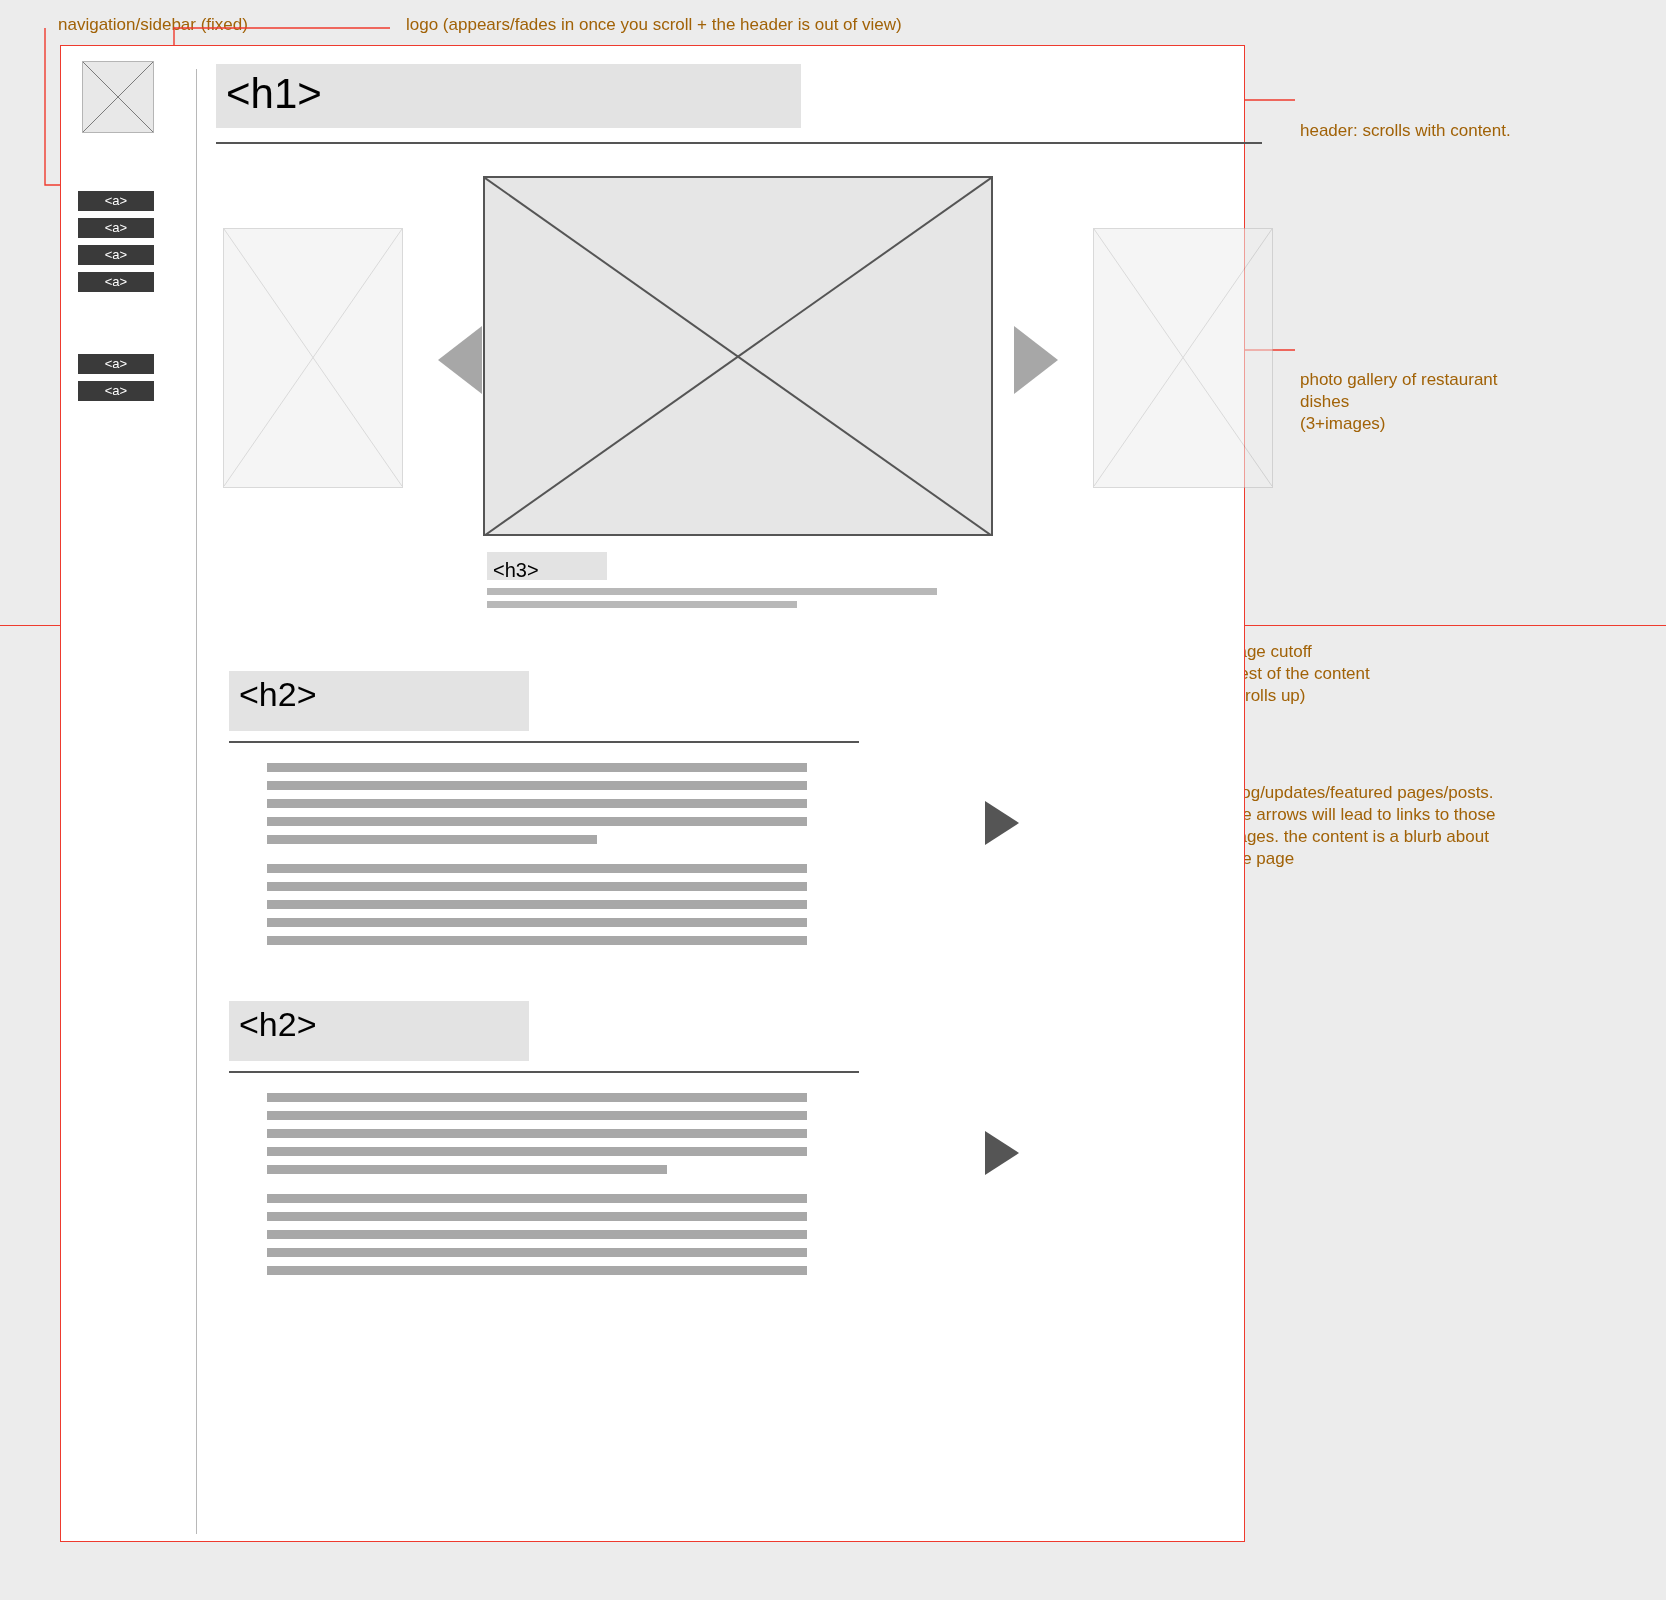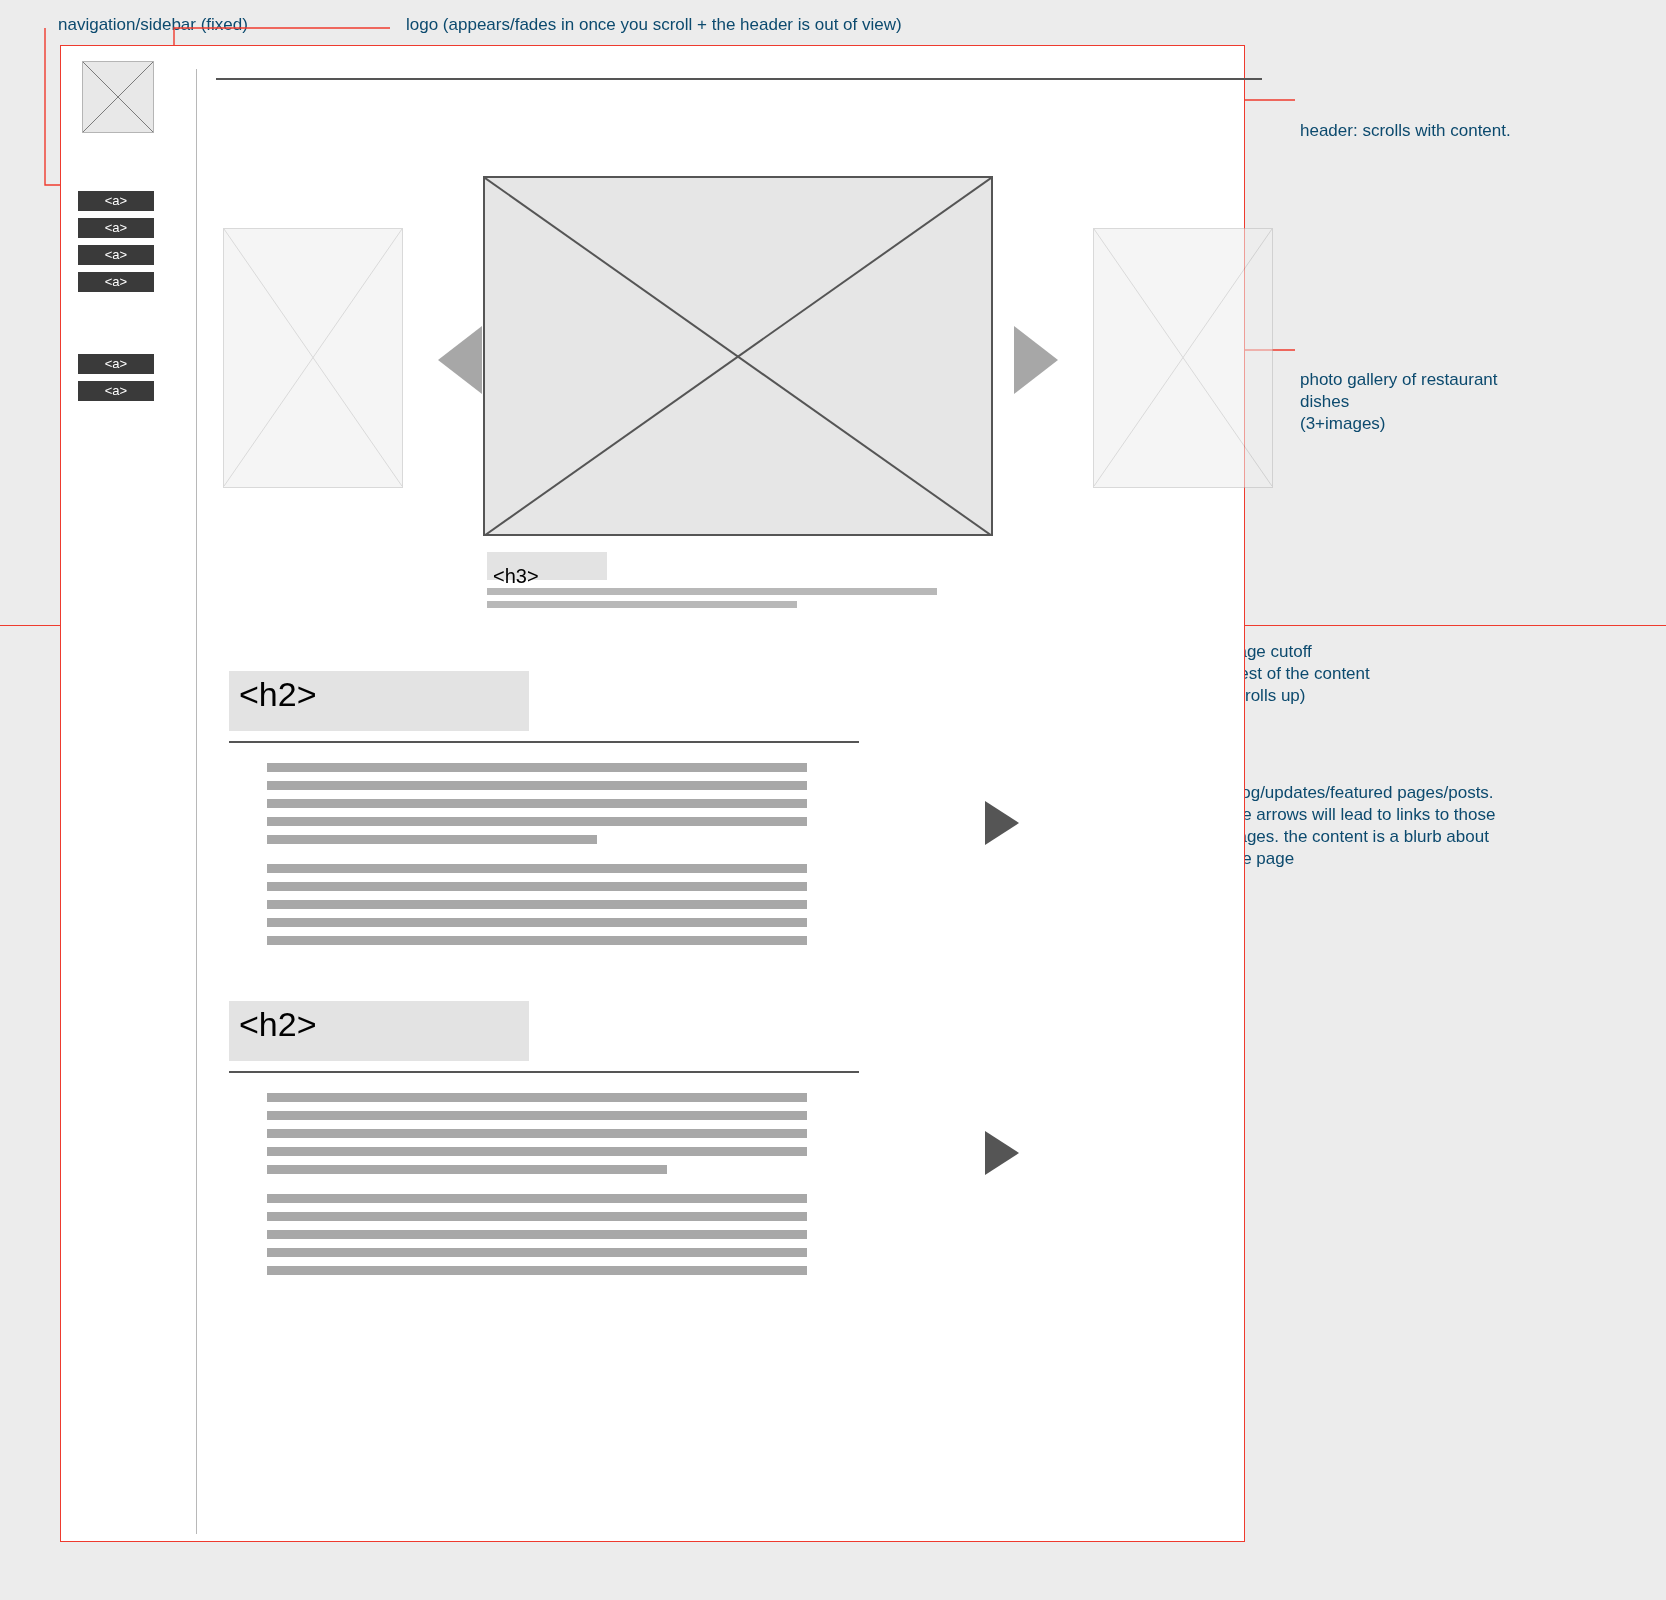--- a/index.html
+++ b/index.html
@@ -6,21 +6,21 @@
   body {
     background: #ececec;
     font-family: Arial, Helvetica, sans-serif;
     width: 1666px;
     height: 1600px;
     position: relative;
     overflow: hidden;
   }
   .anno {
     position: absolute;
-    color: #0c4a6e;
+    color: #a16207;
     font-size: 17px;
     line-height: 1.3;
     font-family: Arial, sans-serif;
   }
   .anno-right { text-align: left; margin-top: 27px; }
   .frame {
     position: absolute;
     left: 60px;
     top: 45px;
     width: 1185px;
@@ -113,21 +113,21 @@
     border-bottom: 34px solid transparent;
   }
   .gal-arrow.left  { left: 215px;  border-right: 44px solid #a7a7a7; }
   .gal-arrow.right { right: 215px; border-left:  44px solid #a7a7a7; }
   .caption-h3 {
     position: absolute;
     left: 264px; top: 376px;
     width: 120px; height: 28px;
     background: #e3e3e3;
     font-size: 20px;
-    padding: 13px 6px;
+    padding: 7px 6px;
   }
   .caption-bar {
     position: absolute;
     left: 264px;
     height: 7px;
     background: #b8b8b8;
   }
   
   .cutoff {
     position: absolute;
@@ -224,20 +224,21 @@
       <div class="nav-item">&lt;a&gt;</div>
     </div>
     <div class="nav-group second">
       <div class="nav-item">&lt;a&gt;</div>
       <div class="nav-item">&lt;a&gt;</div>
     </div>
     <div class="divider-v"></div>
   </div>
 
   <div class="hdr">
+    <div class="h1">&lt;h1&gt;</div>
     <hr class="hrule">
   </div>
 
   <div class="gallery">
     <div class="gimg side-l">
       <svg viewBox="0 0 180 260" preserveAspectRatio="none">
           <line x1="0" y1="0" x2="180" y2="260" stroke="#bbb"></line>
           <line x1="180" y1="0" x2="0" y2="260" stroke="#bbb"></line>
         </svg>
     </div>

